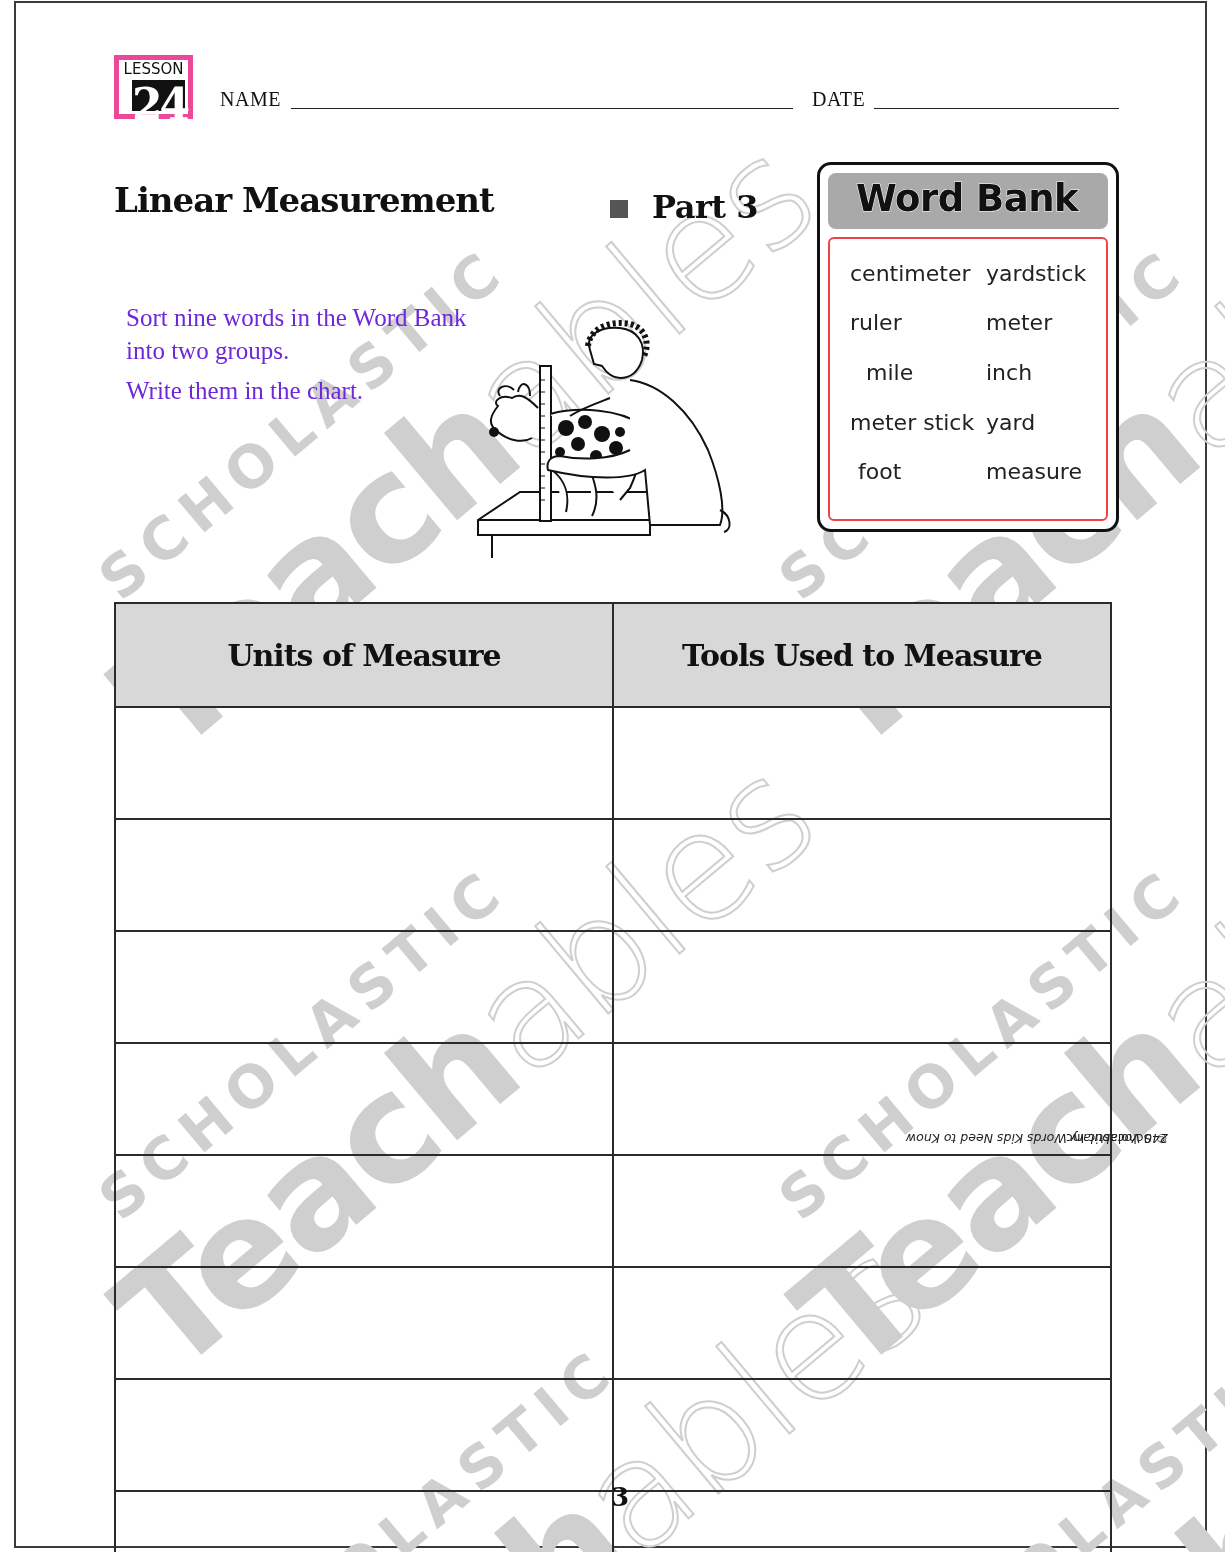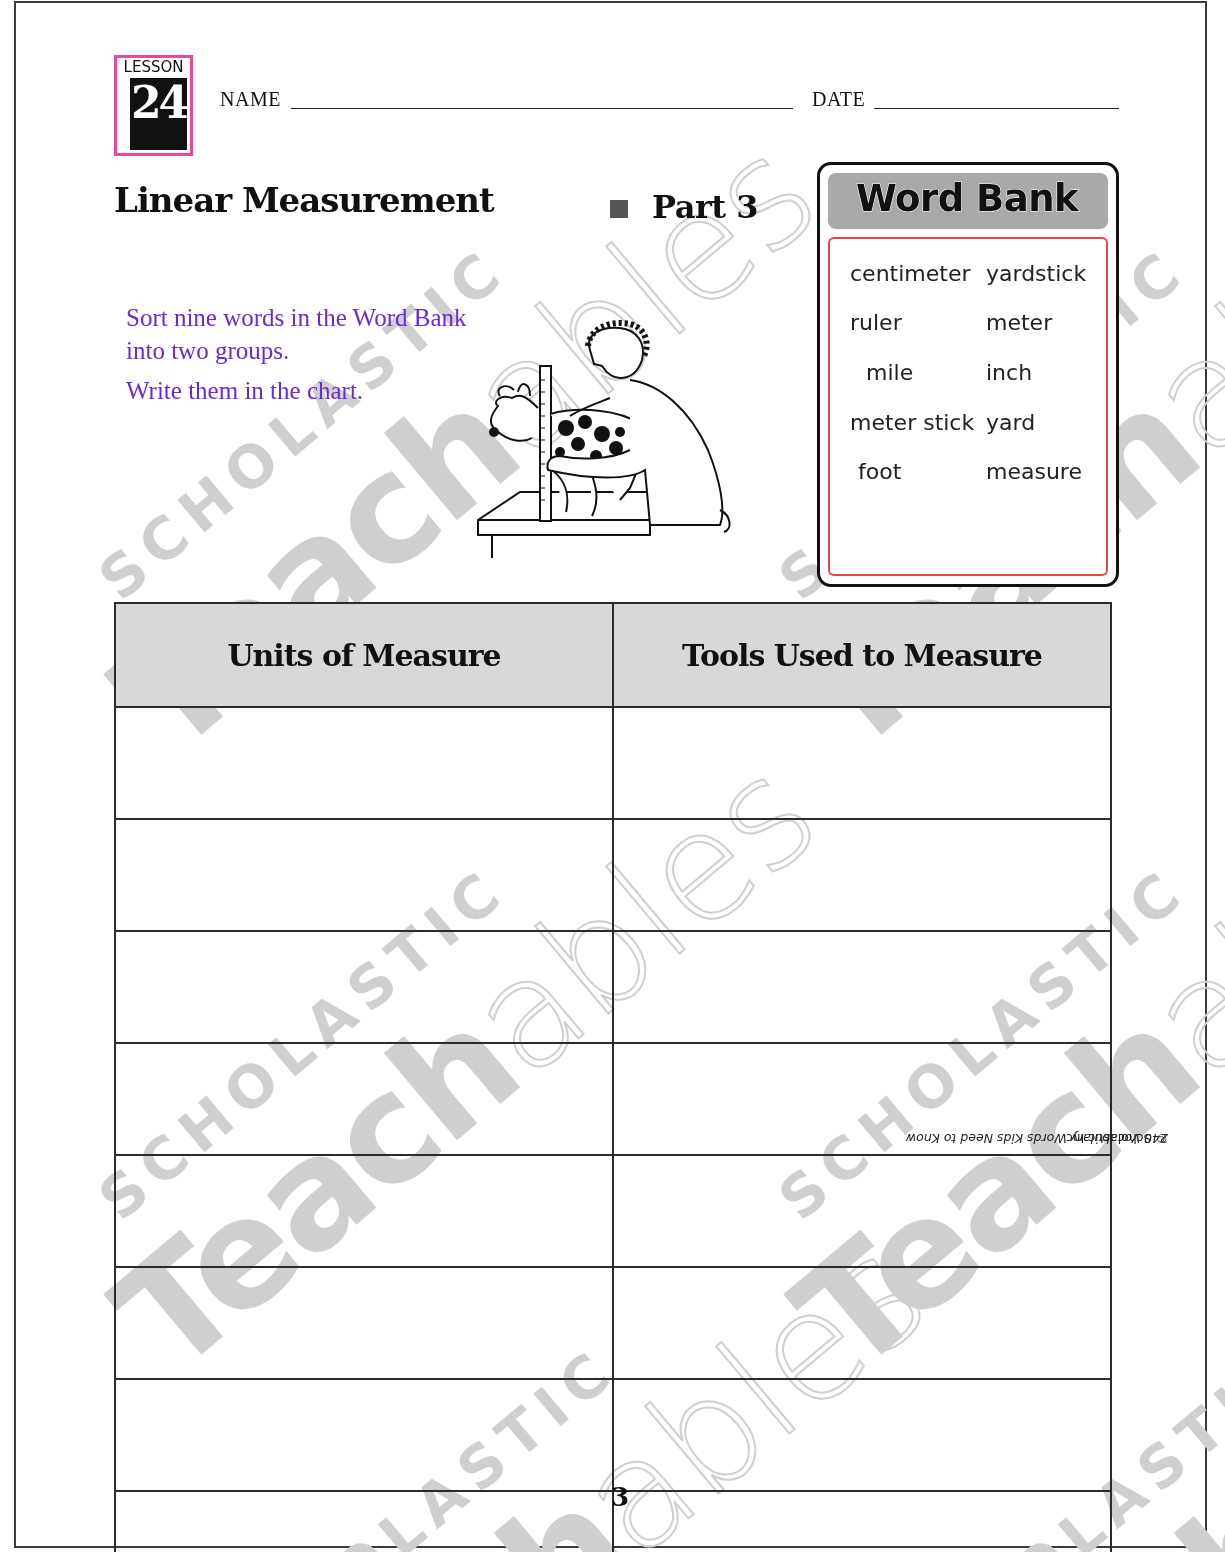--- a/index.html
+++ b/index.html
@@ -7,36 +7,36 @@
   .page-frame { position:absolute; left:14px; top:1px; width:1193px; height:1547px; border:2px solid #3a3a3a; box-sizing:border-box; background:#fff; }
 
   
   .wm { position:absolute; pointer-events:none; transform-origin:0 0; transform:rotate(-40deg); color:#cfcfcf; white-space:nowrap; z-index:1; }
   .wm .wm-scholastic { display:block; font-family:"DejaVu Sans", sans-serif; font-weight:bold; font-size:58px; letter-spacing:10px; margin-left:60px; }
   .wm .wm-teach { font-family:"DejaVu Sans", sans-serif; font-weight:bold; font-size:150px; letter-spacing:-4px; }
   .wm .wm-ables { font-family:"DejaVu Sans", sans-serif; font-weight:200; font-size:150px; color:transparent; -webkit-text-stroke:2px #cfcfcf; letter-spacing:-2px; }
 
   .content { position:absolute; inset:0; z-index:2; }
 
-  .lesson-badge { position:absolute; left:114px; top:55px; width:79px; height:101px; border:3px solid #ec4899; box-sizing:border-box; background:#fff; }
+  .lesson-badge { position:absolute; left:114px; top:55px; width:79px; height:64px; border:5px solid #ec4899; box-sizing:border-box; background:#fff; }
   .lesson-badge .lesson-label { position:absolute; left:0; right:0; top:1px; text-align:center; font-family:"DejaVu Sans", sans-serif; font-size:15px; line-height:16px; letter-spacing:0px; }
   .lesson-badge .lesson-num { position:absolute; left:3px; right:3px; top:20px; bottom:3px; background:#111; color:#fff; font-family:"DejaVu Serif", serif; font-weight:bold; font-size:44px; line-height:50px; text-align:center; letter-spacing:-3px;margin-left:10px; }
 
   .field-label { position:absolute; top:88px; font-family:"Liberation Serif", serif; font-size:20px; letter-spacing:0.5px; }
   .field-line { position:absolute; top:108px; height:0; border-bottom:1.5px solid #222; }
 
   .title { position:absolute; left:114px; top:180px; font-family:"DejaVu Serif", serif; font-weight:bold; font-size:34px; letter-spacing:-1px;text-align:center; }
   .title-sep { position:absolute; left:610px; top:200px; width:18px; height:18px; background:#555; }
   .subtitle { position:absolute; left:652px; top:188px; font-family:"DejaVu Serif", serif; font-weight:bold; font-size:32px; letter-spacing:-0.5px; }
 
   .instr { position:absolute; left:126px; font-family:"Liberation Serif", serif; font-size:25px; line-height:33px; color:#6d28d9;margin-top:33px; }
 
   .illustration { position:absolute; left:470px; top:320px; width:280px; height:245px; }
 
-  .word-bank { position:absolute; left:817px; top:162px; width:302px; height:425px; border:3px solid #111; border-radius:14px; box-sizing:border-box; background:#fff; }
+  .word-bank { position:absolute; left:817px; top:162px; width:302px; height:370px; border:3px solid #111; border-radius:14px; box-sizing:border-box; background:#fff; }
   .wb-header { position:absolute; left:8px; top:8px; right:8px; height:56px; background:#a9a9a9; border-radius:8px; }
   .wb-title { position:absolute; left:28px; top:4px; font-family:"DejaVu Sans", sans-serif; font-weight:bold; font-size:37px; color:#111; letter-spacing:-0.5px; -webkit-text-stroke:1px #fff; paint-order:stroke fill; }
   .wb-body { position:absolute; left:8px; top:72px; right:8px; bottom:8px; border:2px solid #ef4444; border-radius:6px; }
   .wb-word { position:absolute; font-family:"DejaVu Sans", sans-serif; font-size:22px; color:#222; }
 
   .sort-table { position:absolute; left:114px; top:602px; width:998px; border-collapse:collapse; }
   .sort-table th, .sort-table td { border:2px solid #2a2a2a; width:50%; padding:16px; }
   .sort-table th { height:70px; background:#d8d8d8; font-family:"DejaVu Serif", serif; font-weight:bold; font-size:30px; letter-spacing:-1px; color:#111; }
   .sort-table td { height:78px; background:transparent; }
 

